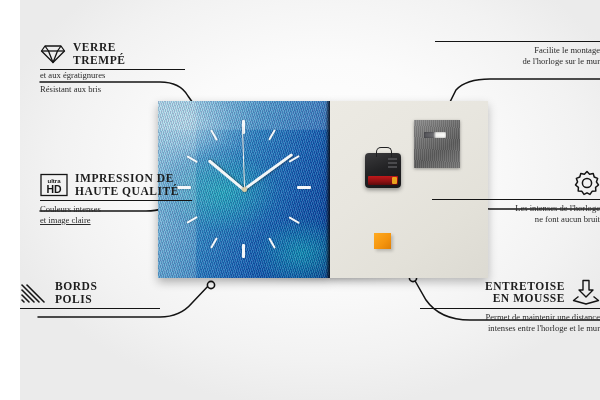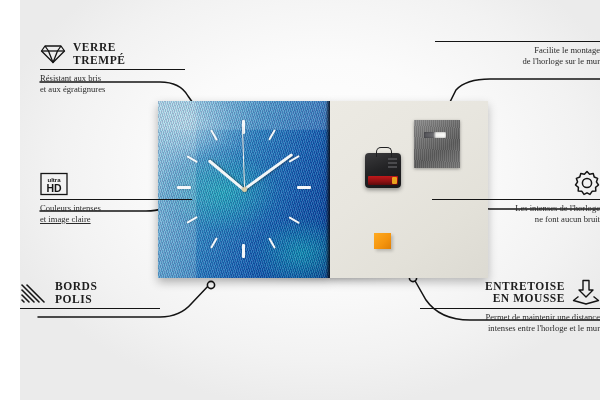--- a/index.html
+++ b/index.html
@@ -196,31 +196,35 @@
           <path d="M1.5,8 L24.5,8"></path>
             <path d="M5,3 L8.5,8 L13,19.5 L17.5,8 L21,3"></path>
         </g>
       </svg>
       <div>
         <div class="title">VERRE</div>
         <div class="title">TREMPÉ</div>
       </div>
     </div>
     <div class="rule" style="width:145px;"></div>
+    <div class="desc" style="margin-top:0;">et aux égratignures</div>
     <div class="desc">Résistant aux bris</div>
-    <div class="desc" style="margin-top:0;">et aux égratignures</div>
   </div>
 
   <div class="feat left" style="left:20px;top:172px;width:185px;">
     <div class="head">
       <svg class="ic" width="28" height="24" viewBox="0 0 28 24">
         <rect x="1" y="1.5" width="26" height="21" fill="none" stroke="#141414" stroke-width="1.3"></rect>
         <text x="14" y="10" font-family="Liberation Sans, sans-serif" font-size="6" font-weight="bold" text-anchor="middle" fill="#141414">ultra</text>
         <text x="14" y="19.5" font-family="Liberation Sans, sans-serif" font-size="10.5" font-weight="bold" text-anchor="middle" fill="#141414">HD</text>
       </svg>
+      <div>
+        <div class="title">IMPRESSION DE</div>
+        <div class="title">HAUTE QUALITÉ</div>
+      </div>
     </div>
     <div class="rule" style="width:152px;"></div>
     <div class="desc">Couleurs intenses</div>
     <div class="desc" style="margin-top:0;text-decoration:underline;">et image claire</div>
   </div>
 
   <div class="feat left" style="left:0;top:280px;width:170px;">
     <div class="head">
       <svg class="ic" width="28" height="22" viewBox="0 0 28 22">
         <g stroke="#141414" stroke-width="1.6" stroke-linecap="round">

